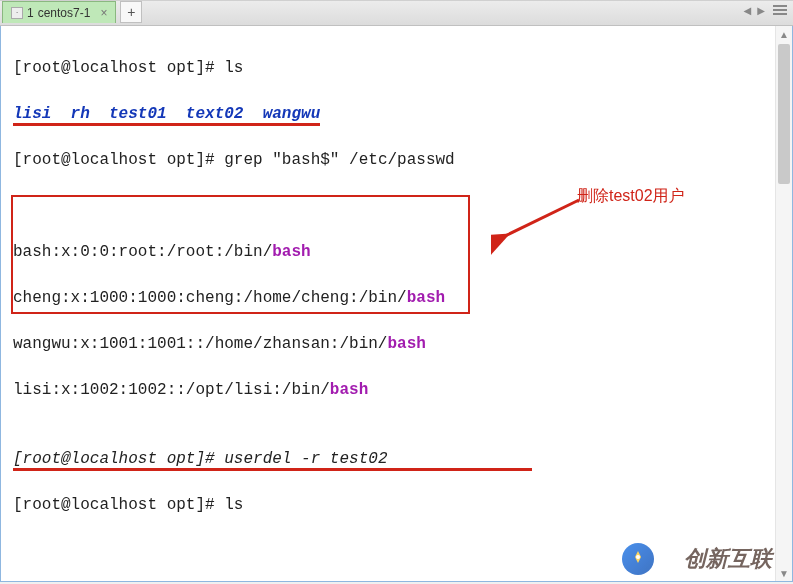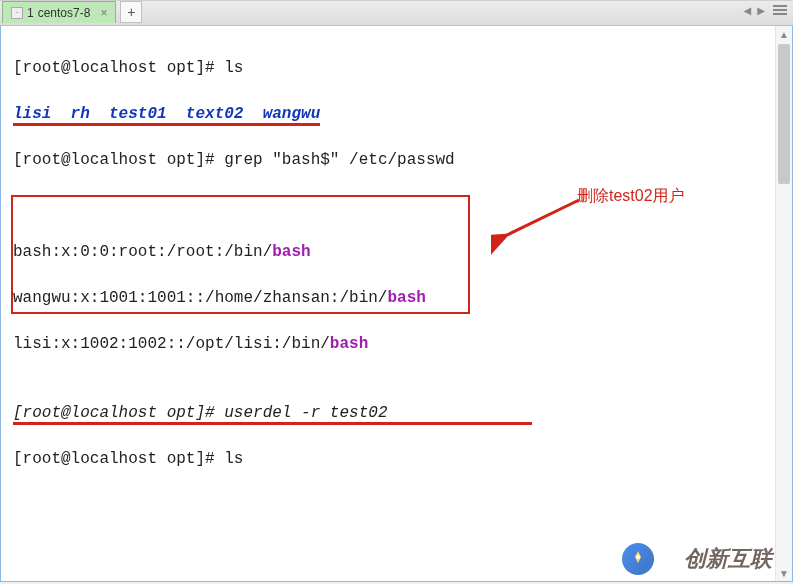--- a/index.html
+++ b/index.html
@@ -174,21 +174,21 @@
     margin-left: 22px;
   }
 </style>
 </head>
 <body>
 
 <div class="tabbar">
   <div class="tab">
     <span class="dot">·</span>
     <span>1</span>
-    <span>centos7-8</span>
+    <span>centos7-1</span>
     <span class="close">×</span>
   </div>
   <div class="tab-add">+</div>
   <div class="tabnav-right">
     <span class="chev">◀</span>
     <span class="chev">▶</span>
     <span class="menuburger">
         <div></div>
         <div></div>
         <div></div>
@@ -197,20 +197,21 @@
 </div>
 
 <div class="terminal-wrap">
   <div class="terminal">
 <div><span>[root@localhost opt]#</span> <span>ls</span></div>
 <div><span class="red-underline"><span class="ls-dir">lisi</span>  <span class="ls-dir">rh</span>  <span class="ls-dir">test01</span>  <span class="ls-dir">text02</span>  <span class="ls-dir">wangwu</span></span></div>
 <div><span>[root@localhost opt]#</span> <span>grep "bash$" /etc/passwd</span></div>
 <div style="position:relative;">
   <div style="position:absolute;left:-2px;top:0;width:455px;height:115px;border:2px solid #d02418;pointer-events:none;"></div>
 <div><span>bash:x:0:0:root:/root:/bin/</span><span class="bash-red">bash</span></div>
+<div><span>cheng:x:1000:1000:cheng:/home/cheng:/bin/</span><span class="bash-red">bash</span></div>
 <div><span>wangwu:x:1001:1001::/home/zhansan:/bin/</span><span class="bash-red">bash</span></div>
 <div><span>lisi:x:1002:1002::/opt/lisi:/bin/</span><span class="bash-red">bash</span></div>
 </div>
 <div><span class="red-underline"><span>[root@localhost opt]#</span> <span>userdel -r test02</span>               </span></div>
 <div><span>[root@localhost opt]#</span> <span>ls</span></div>
 
 
 
 
   </div>

